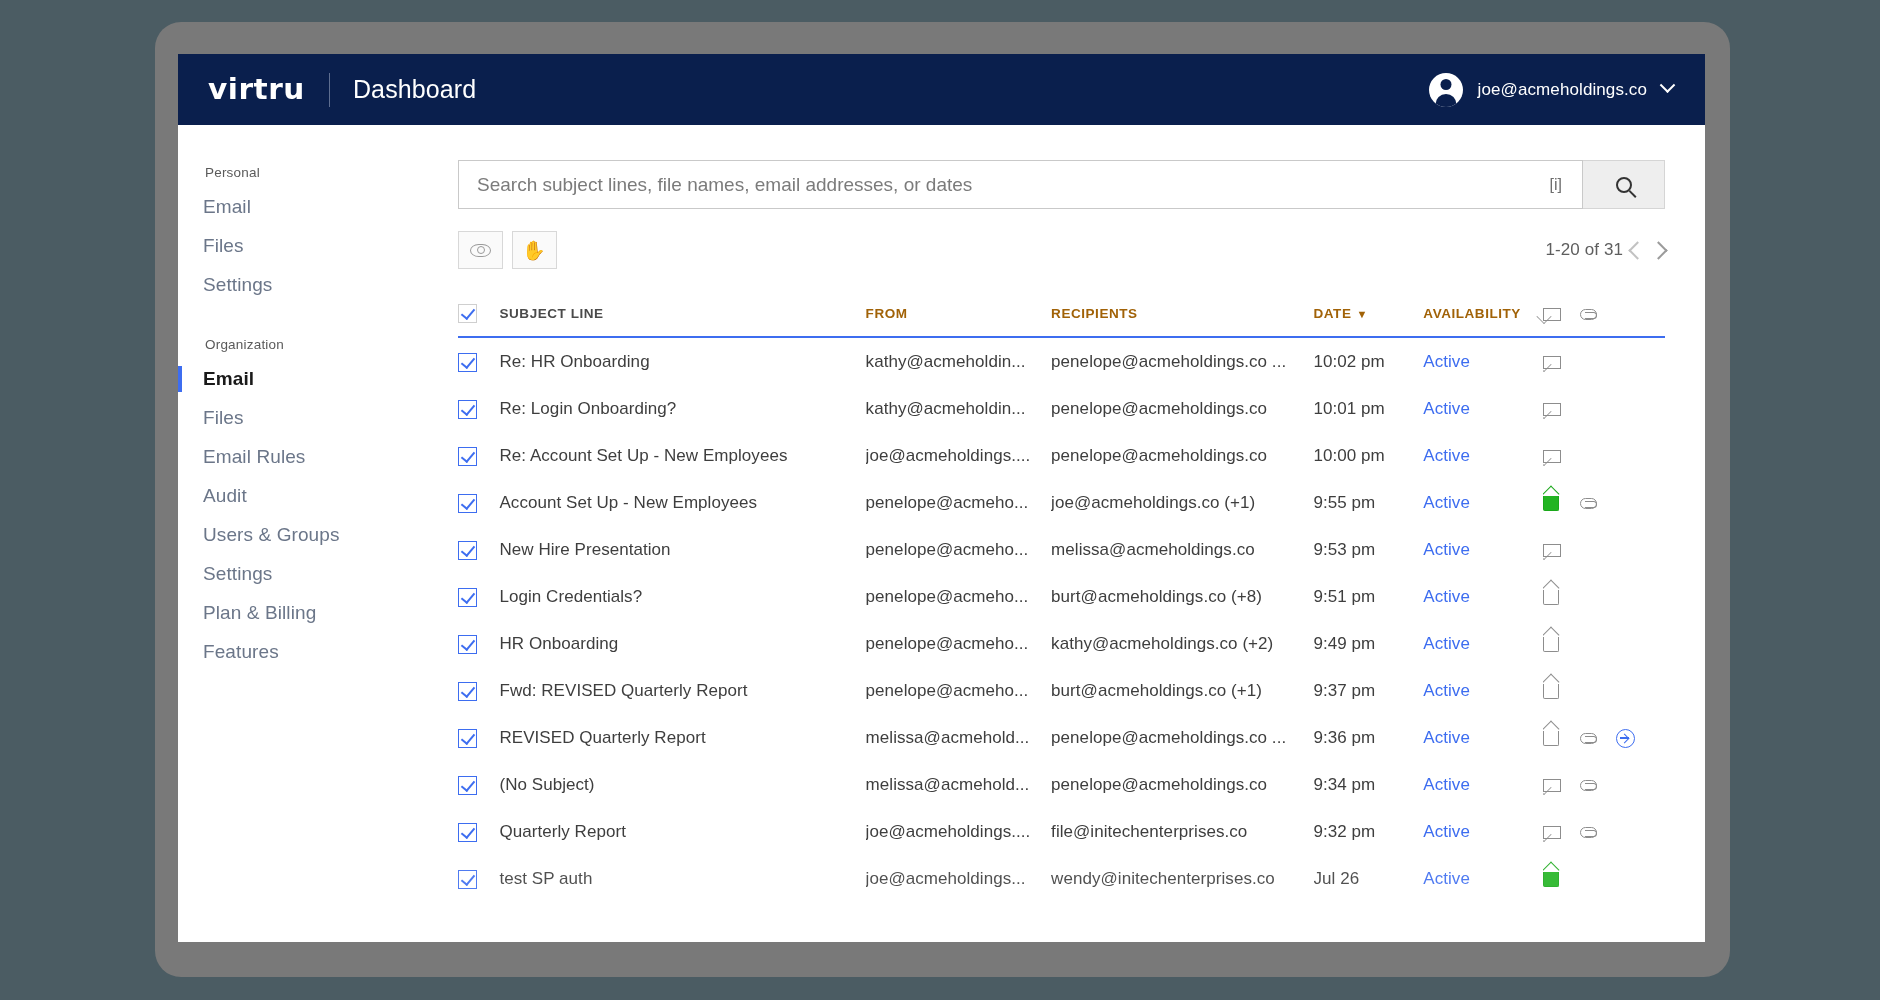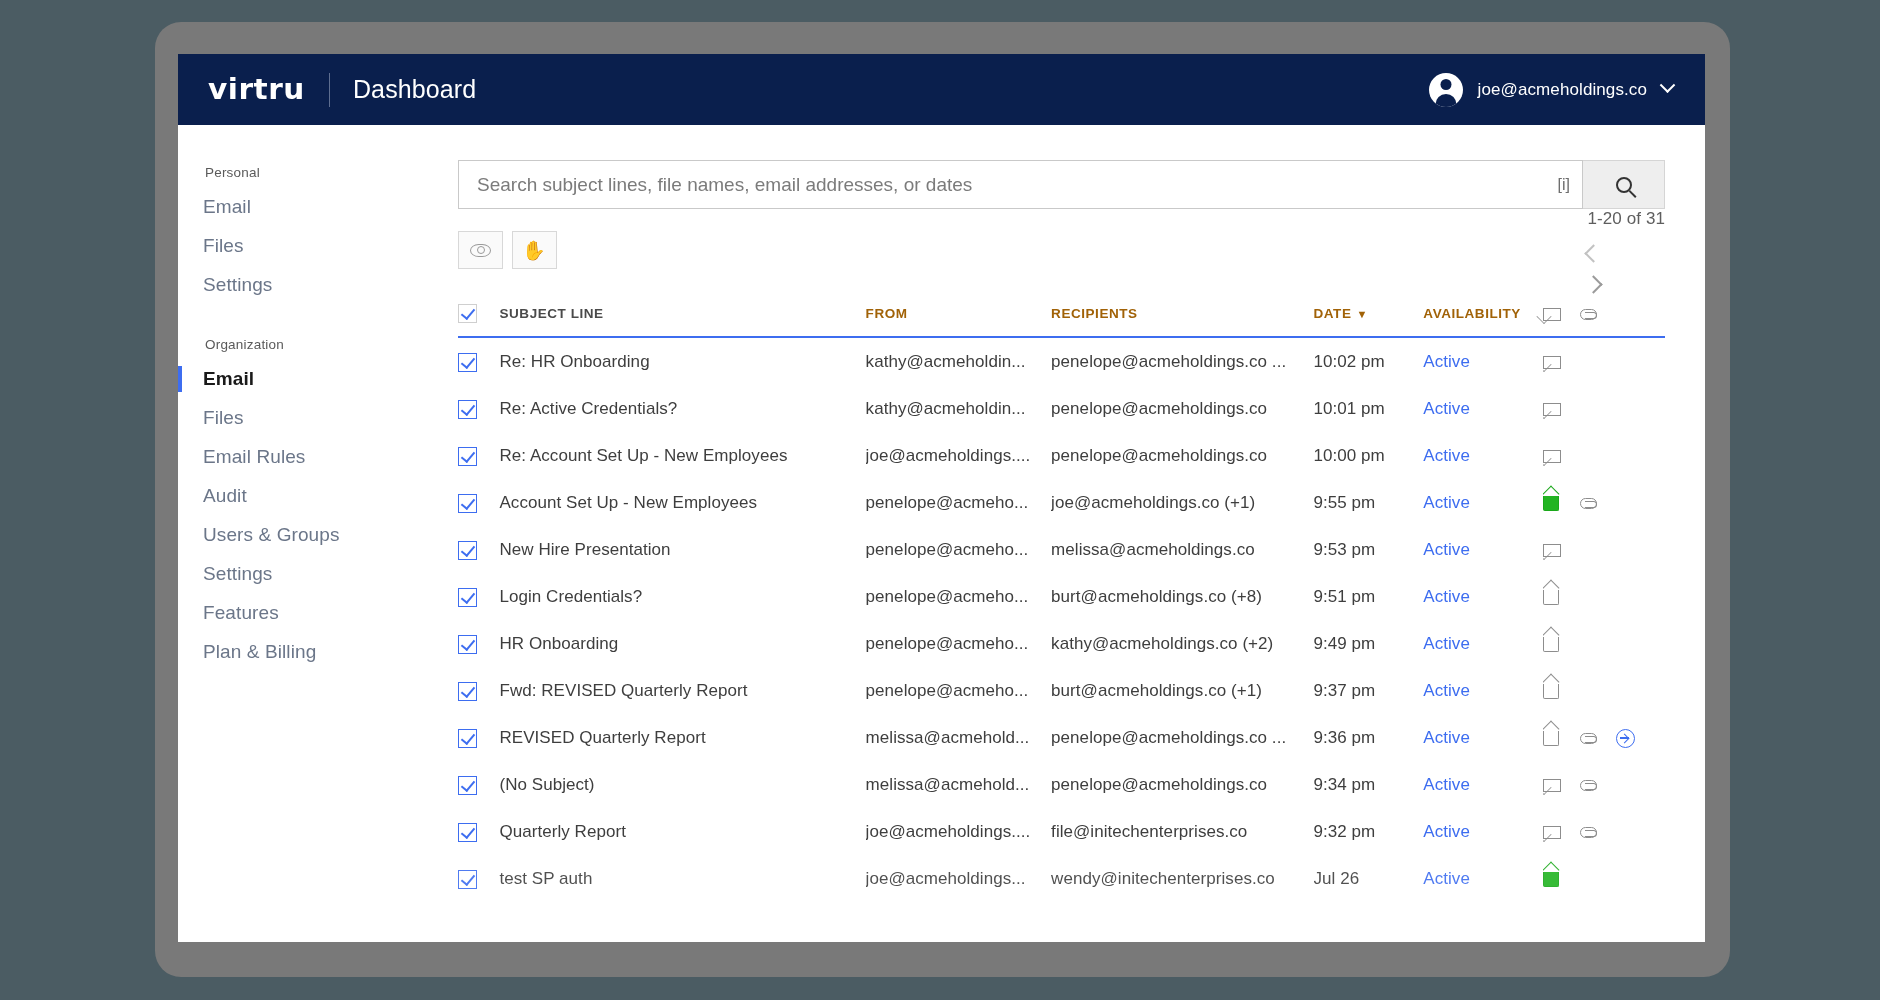--- a/index.html
+++ b/index.html
@@ -148,21 +148,21 @@
   }
 
   
   #search-row { display: flex; height: 49px; }
   #search-field-wrap {
     flex: 1;
     display: flex;
     align-items: center;
     background: #ffffff;
     border: 1px solid #c9c9c9;
-    padding: 0 12px 0 18px;
+    padding: 0 20px 0 18px;
   }
   #search-input {
     flex: 1;
     border: none;
     outline: none;
     font-family: "Liberation Sans", sans-serif;
     font-size: 19px;
     color: #3d3d3d;
     background: transparent;
   }
@@ -229,23 +229,22 @@
     transform: translate(-50%,-50%);
     width: 6px; height: 6px;
     border-radius: 50%;
     border: 1.7px solid #9a9a9a;
   }
   .hand-icon { font-size: 19px; color: #8e8e8e; line-height: 1; }
 
   #pagination {
     margin-left: auto;
     display: flex;
-    align-items: flex-start;
-    gap: 18px;
-    flex-direction: column;
+    align-items: center;
+    gap: 8px;
   }
   .page-count { font-size: 17px; color: #5e5e5e; letter-spacing: .1px; }
   .page-arrow { cursor: pointer; display: flex; align-items: center; }
   .chev {
     width: 13px; height: 13px;
     border-top: 2.3px solid #9b9b9b;
     border-right: 2.3px solid #9b9b9b;
   }
   .chev.left { transform: rotate(-135deg); border-color: #c2c2c2; }
   .chev.right { transform: rotate(45deg); border-color: #9b9b9b; }
@@ -420,22 +419,22 @@
       </div>
       <div class="nav-gap"></div>
       <div>
         <div class="nav-group-label">Organization</div>
         <div class="nav-item active">Email</div>
         <div class="nav-item">Files</div>
         <div class="nav-item">Email Rules</div>
         <div class="nav-item">Audit</div>
         <div class="nav-item">Users &amp; Groups</div>
         <div class="nav-item">Settings</div>
+        <div class="nav-item">Plan &amp; Billing</div>
         <div class="nav-item">Features</div>
-        <div class="nav-item">Plan &amp; Billing</div>
       </div>
     </nav>
 
     <main id="main">
 
       <div id="search-row">
         <div id="search-field-wrap">
           <input id="search-input" type="text" placeholder="Search subject lines, file names, email addresses, or dates" style="">
           <span class="info-bracket">[i]</span>
         </div>
@@ -491,21 +490,21 @@
               <td class="cell-from">kathy@acmeholdin...</td>
               <td class="cell-recip">penelope@acmeholdings.co ...</td>
               <td class="cell-date">10:02 pm</td>
               <td class="cell-avail"><a>Active</a></td>
               <td><span class="ico env-closed"></span></td>
               <td></td>
               <td></td>
             </tr>
             <tr>
               <td><span class="cb"></span></td>
-              <td class="cell-subject">Re: Active Credentials?</td>
+              <td class="cell-subject">Re: Login Onboarding?</td>
               <td class="cell-from">kathy@acmeholdin...</td>
               <td class="cell-recip">penelope@acmeholdings.co</td>
               <td class="cell-date">10:01 pm</td>
               <td class="cell-avail"><a>Active</a></td>
               <td><span class="ico env-closed"></span></td>
               <td></td>
               <td></td>
             </tr>
             <tr>
               <td><span class="cb"></span></td>

